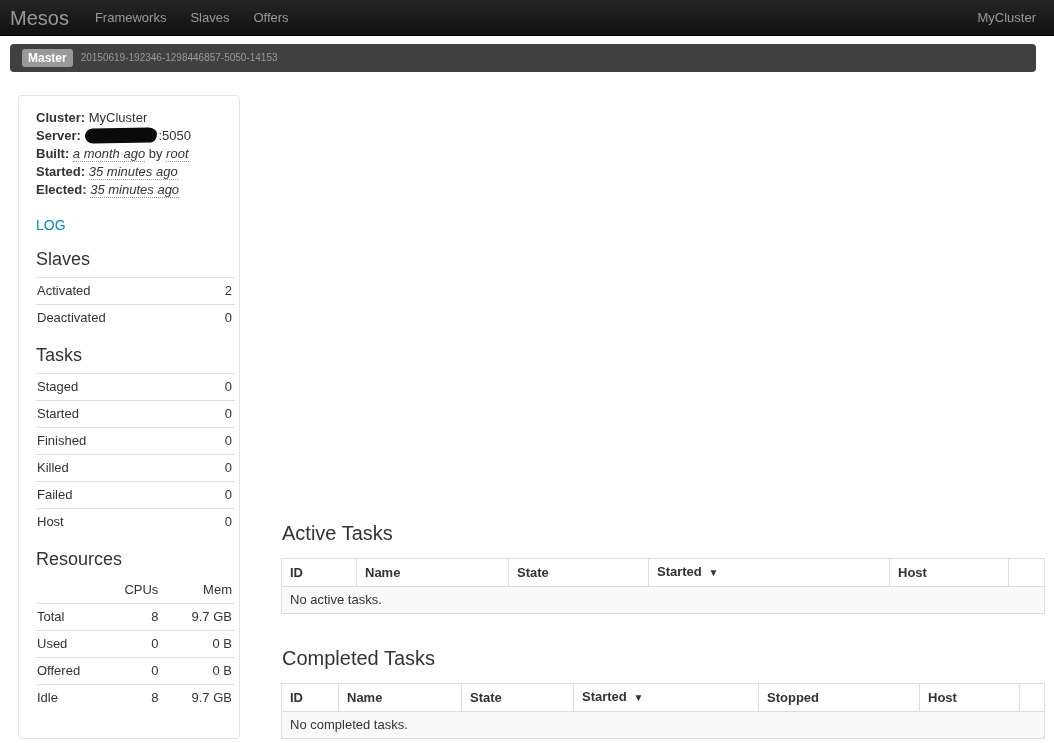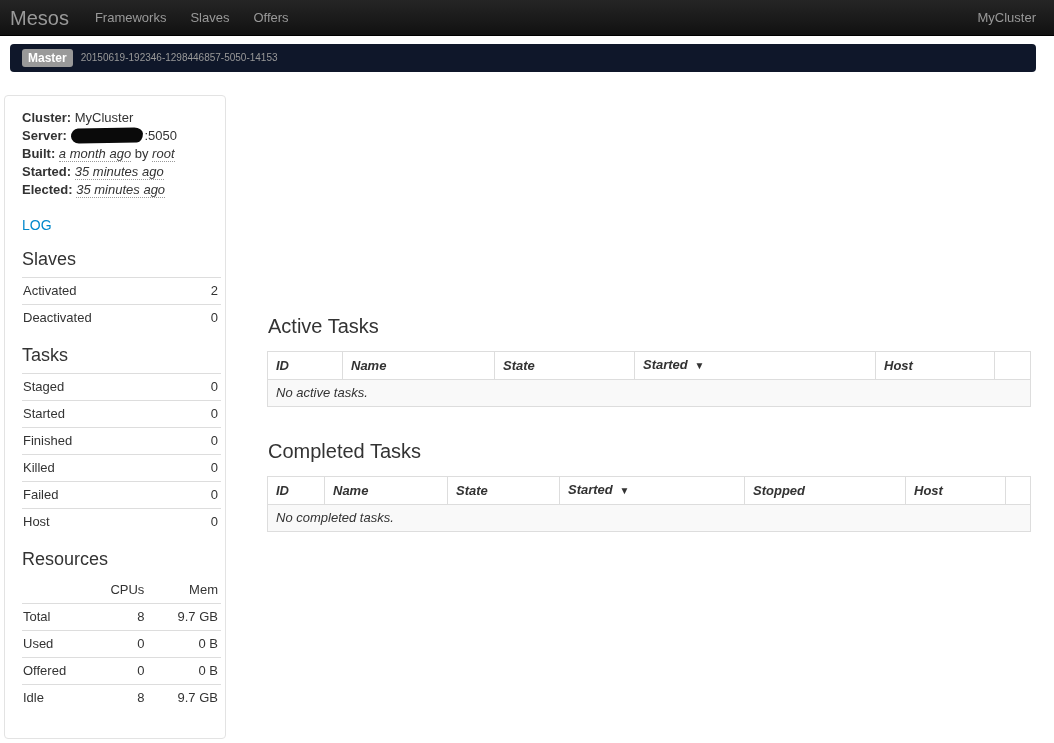--- a/index.html
+++ b/index.html
@@ -18,31 +18,31 @@
     display: flex; align-items: center;
     padding: 0 18px 0 10px;
   }
   .brand { color: #999; font-size: 20px; line-height: 36px; text-decoration: none; margin-right: 26px; cursor: pointer; }
   .nav-link { color: #999; font-size: 13px; text-decoration: none; margin-right: 24px; cursor: pointer; }
   .navbar-cluster { margin-left: auto; color: #999; font-size: 13px; }
 
   
   .breadcrumb {
     margin: 8px 0 0 10px; width: 1026px; height: 28px;
-    background: #0f172a; border-radius: 4px;
+    background: #404040; border-radius: 4px;
     display: flex; align-items: center; padding: 0 12px;
   }
   .badge {
     background: #999; color: #fff; font-weight: bold; font-size: 12px;
     line-height: 14px; padding: 2px 6px; border-radius: 3px; margin-right: 8px;
   }
   .master-id { color: #999; font-size: 10px; }
 
   
-  .layout { display: flex; margin-left: 4px; width: 1026px; align-items: center; }
+  .layout { display: flex; margin-left: 18px; width: 1026px; align-items: flex-end; }
 
   
   .sidebar-panel {
     width: 222px; min-height: 644px; margin-top: 23px;
     border: 1px solid #e3e3e3; border-radius: 4px;
     padding: 13px 4px 12px 17px; background: #fff;
   }
   .info-line { line-height: 18px; }
   .lbl { font-weight: bold; }
   .dotted { border-bottom: 1px dotted #999; font-style: italic; }
@@ -57,21 +57,21 @@
   .side-table { width: 100%; border-collapse: collapse; margin-top: 8px; }
   .side-table td, .side-table th { padding: 4px 1px; border-top: 1px solid #ddd; font-size: 13px; line-height: 18px; text-align: left; font-weight: normal; }
   .side-table thead th { border-top: none; }
   .side-table .num { text-align: right; padding-right: 3px; }
   .res-table col.c-label { width: 28%; } .res-table col.c-cpus { width: 35%; } .res-table col.c-mem { width: 37%; }
 
   
   .main { width: 763px; margin-left: 41px; }
   .main-heading { font-size: 20px; font-weight: 400; color: #333; line-height: 28px; margin: 33px 0 11px 1px; }
   .main-heading.second { margin-top: 30px; }
-  .task-table { width: 100%; table-layout: fixed; border-collapse: collapse; font-style: italic; }
+  .task-table { width: 100%; table-layout: fixed; border-collapse: collapse; }
   .task-table th, .task-table td { border: 1px solid #ddd; padding: 5px 8px; text-align: left; font-size: 13px; line-height: 16px; }
   .task-table th { font-weight: bold; color: #333; cursor: pointer; }
   .task-table td.empty-row { background: #f9f9f9; line-height: 16px; }
   .sort-icon { font-size: 10px; margin-left: 3px; }
 </style>
 </head>
 <body>
 
 <div class="navbar">
   <a class="brand">Mesos</a>

